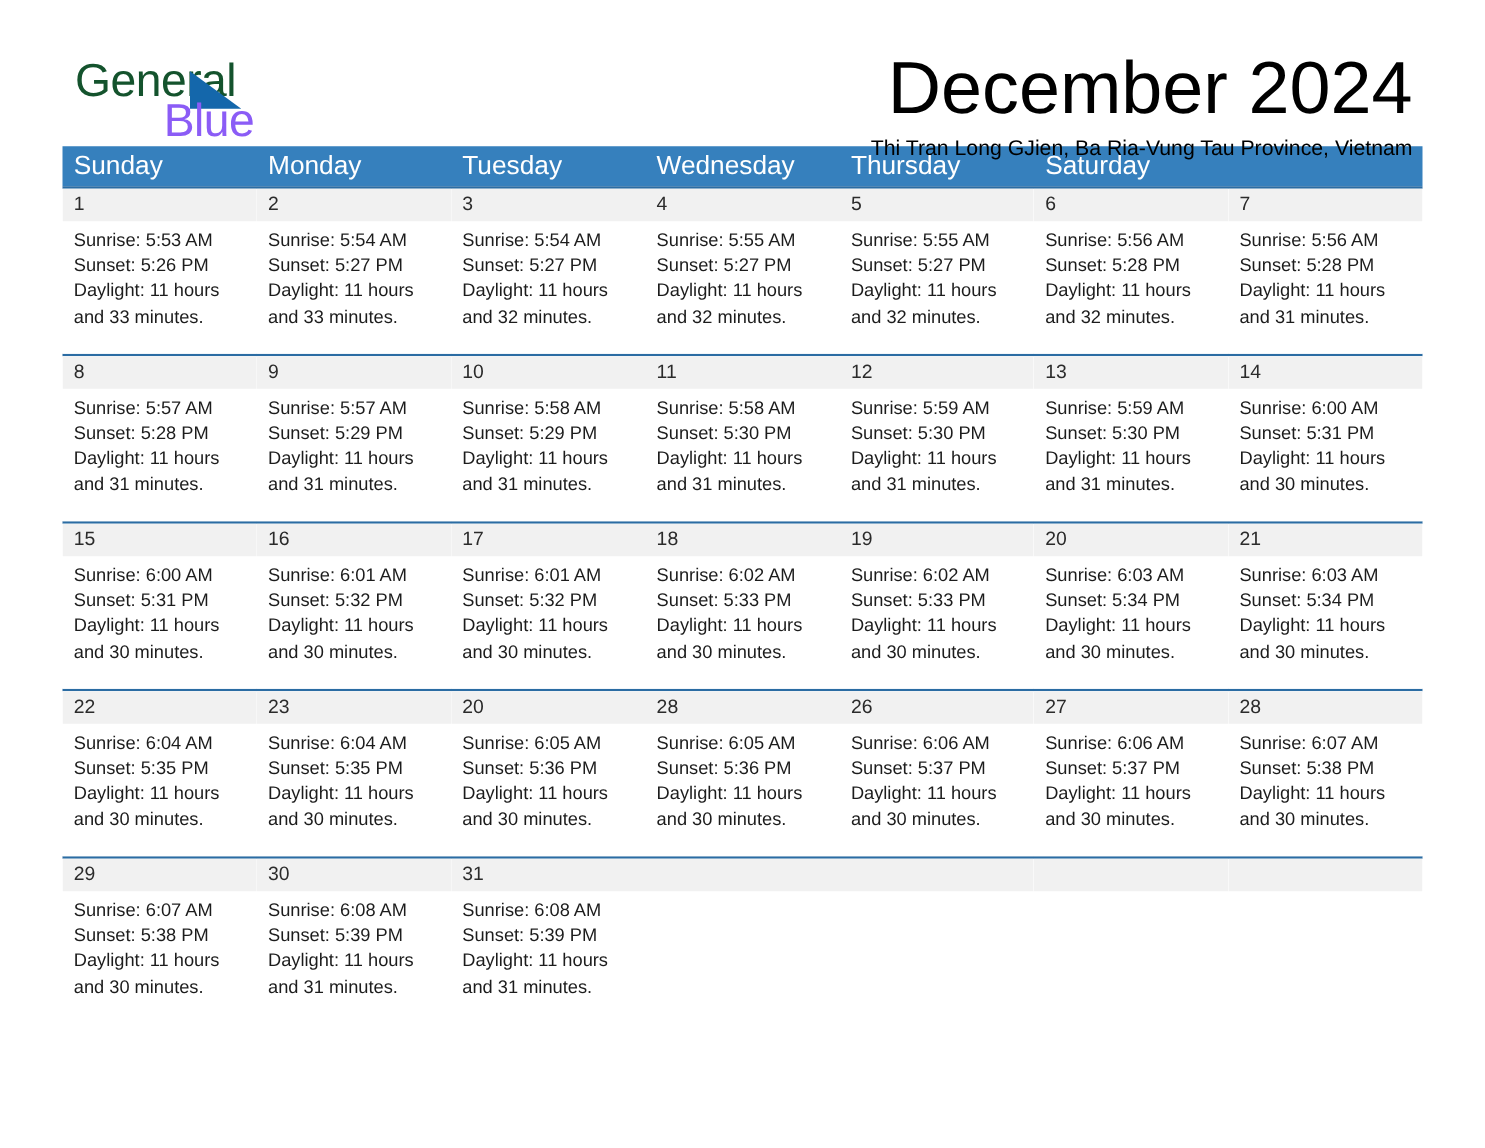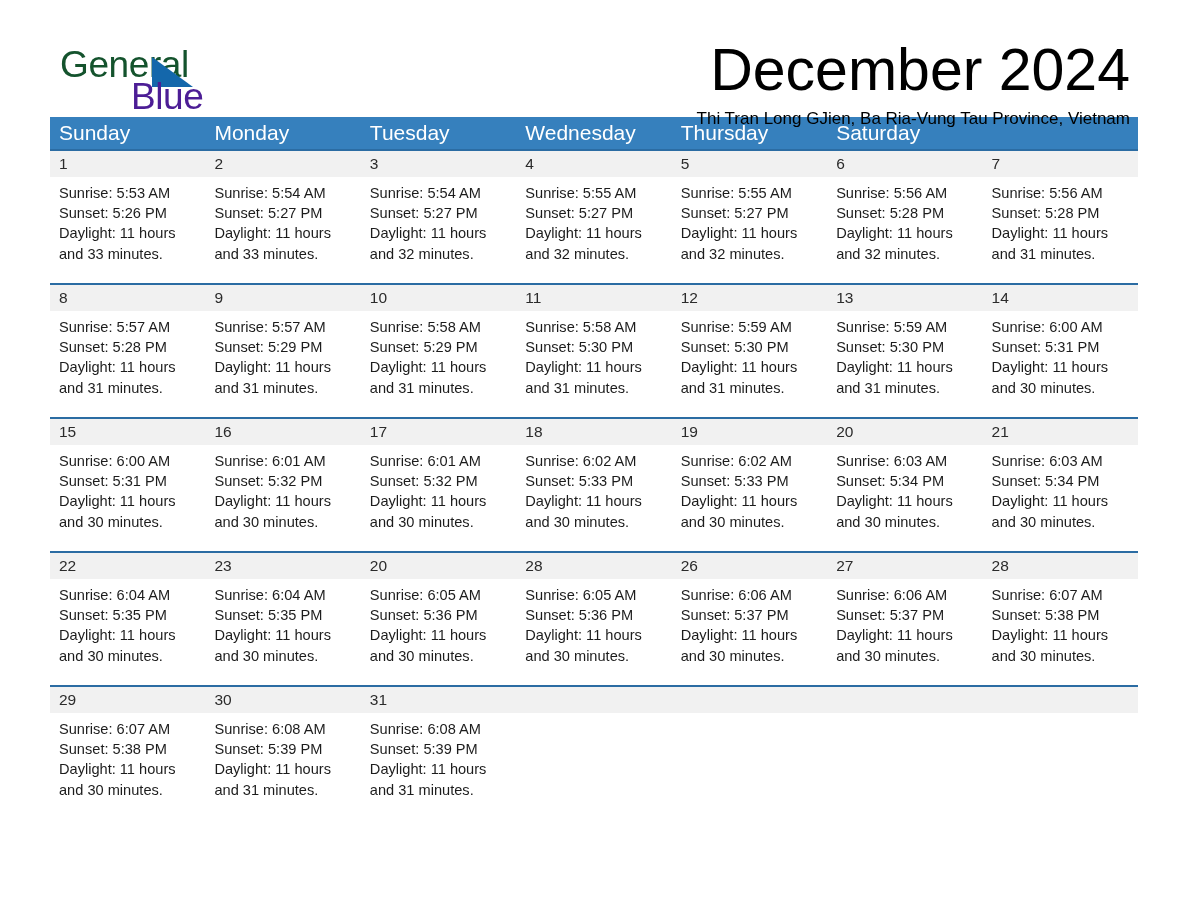--- a/index.html
+++ b/index.html
@@ -56,21 +56,21 @@
     border-left: 41px solid #1467ab;
     border-top: 30px solid transparent;
   }
   .logo-blue {
     position: absolute;
     left: 75px;
     top: 32px;
     font-size: 37px;
     line-height: 42px;
     letter-spacing: -0.4px;
-    color: #4c1d95;
+    color: #8b5cf6;
     font-family: "Liberation Sans", sans-serif;
     font-weight: 400;
   }
   .titles {
     text-align: right;
     flex: 1 1 auto;
     padding-right: 2px;
   }
   .month-title {
     font-size: 59px;

